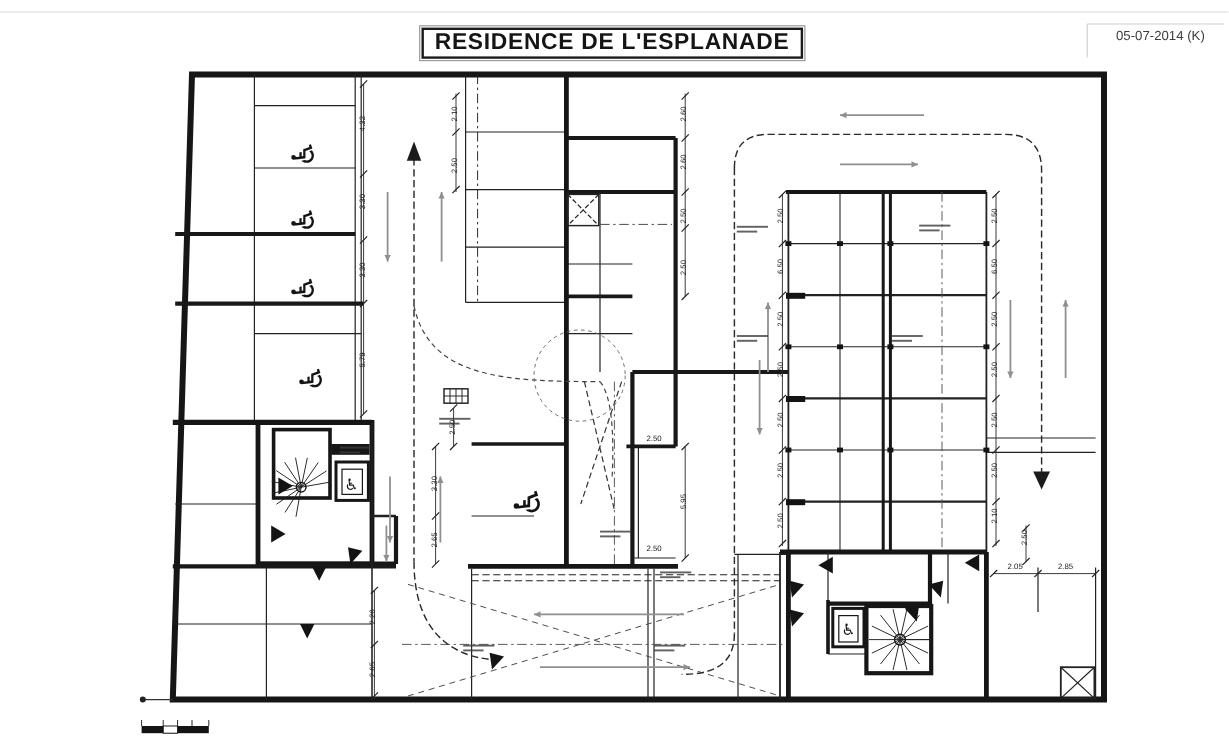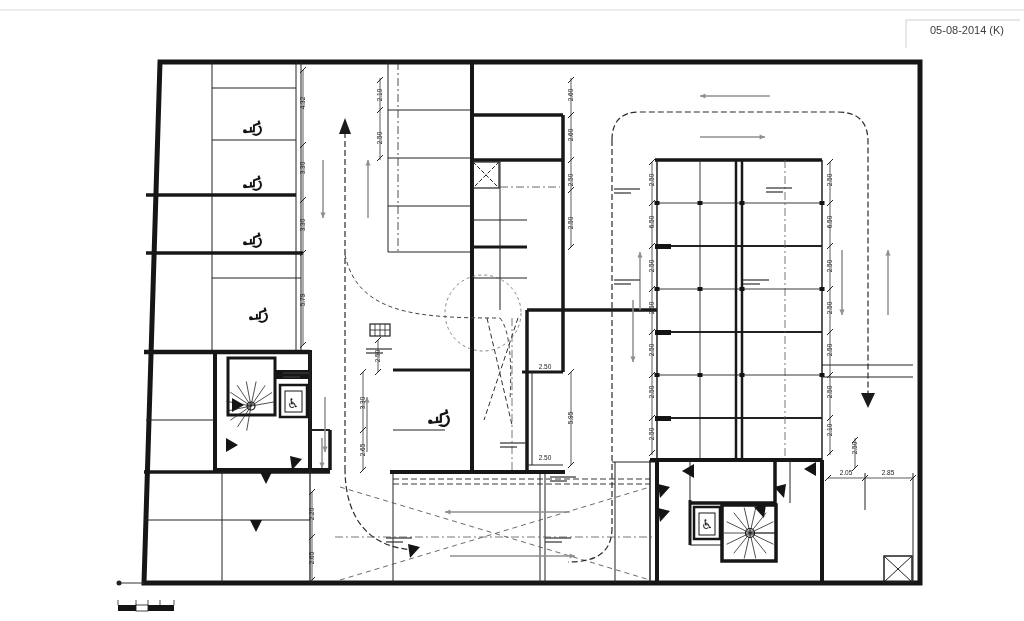--- a/index.html
+++ b/index.html
@@ -15,21 +15,22 @@
   svg{position:absolute;left:0;top:0;}
   .dim{position:absolute;font-size:6.5px;line-height:1;color:#1a1a1a;white-space:nowrap;
        transform:translate(-50%,-50%);font-family:"Liberation Sans",sans-serif;}
   .dim.rot{transform:translate(-50%,-50%) rotate(-90deg);}
 </style>
 </head>
 <body>
 
 <div class="canvas">
 
-  <div class="rev-date">05-08-2014 (K)</div>
+  <div class="title-box">RESIDENCE DE L'ESPLANADE</div>
+  <div class="rev-date">05-07-2014 (K)</div>
 
   <svg width="1024" height="621" viewBox="0 0 1024 621">
 
     <g stroke="#d9d9d9" stroke-width="1">
       <line x1="0" y1="10" x2="1024" y2="10"></line>
       <line x1="906" y1="20" x2="906" y2="48" stroke="#cfcfcf"></line>
       <line x1="906" y1="20" x2="1020" y2="20" stroke="#cfcfcf"></line>
     </g>
 
     <g>

